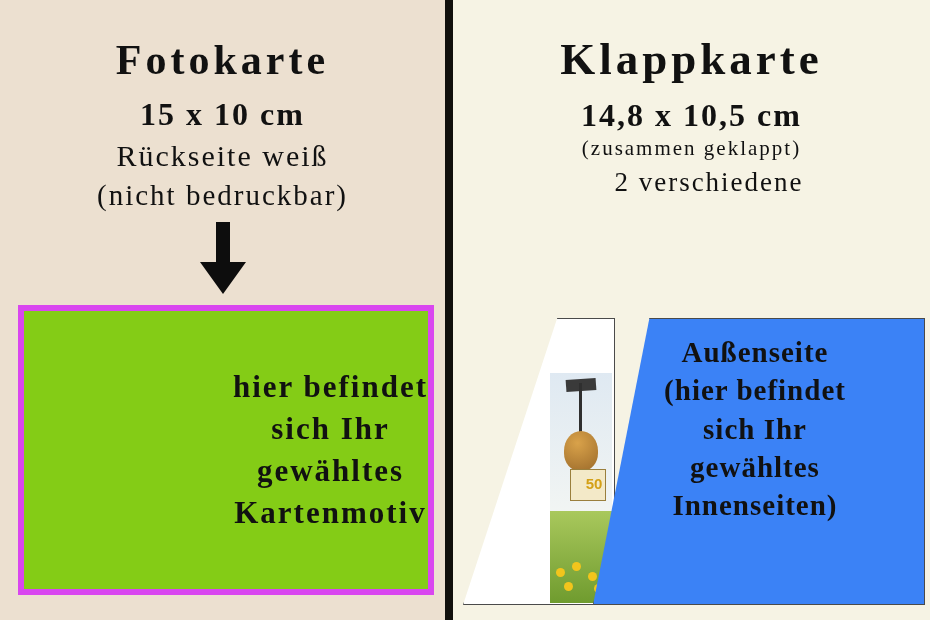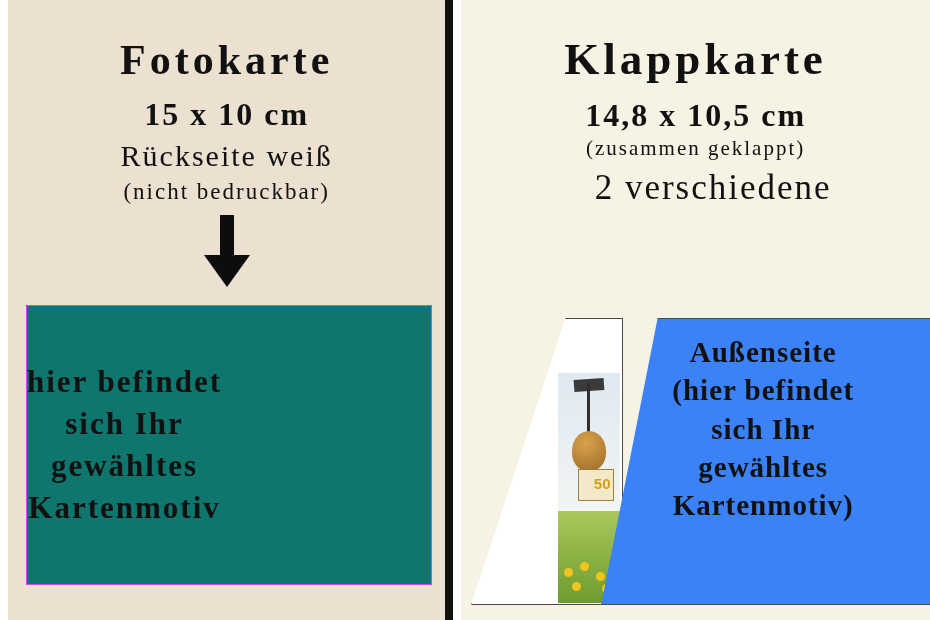--- a/index.html
+++ b/index.html
@@ -16,21 +16,20 @@
     position: relative;
     width: 930px;
     height: 620px;
     display: flex;
   }
   .panel {
     position: relative;
     height: 100%;
     box-sizing: border-box;
     overflow: hidden;
-    margin-left: 8px;
   }
   .panel-left {
     width: 445px;
     background: #ece0d0;
   }
   .divider {
     width: 8px;
     background: #11100c;
     height: 100%;
   }
@@ -54,48 +53,48 @@
     font-size: 45px;
     margin-top: 33px;
   }
   .subline {
     text-align: center;
     color: #111;
     letter-spacing: 2px;
   }
   .sub-1 { font-size: 32px; margin-top: 12px; font-weight: bold; }
   .sub-2 { font-size: 30px; margin-top: 6px; }
-  .sub-3 { font-size: 23px; margin-top: 6px; }
+  .sub-3 { font-size: 29px; margin-top: 6px; }
   .sub-small { font-size: 21px; margin-top: 2px; }
   .sub-gap { margin-top: 24px; }
-  .sub-block { font-size: 35px; line-height: 1.18; margin-top: 6px; padding-left: 35px; }
+  .sub-block { font-size: 27px; line-height: 1.18; margin-top: 6px; padding-left: 35px; }
 
   
   .arrow-wrap {
     display: flex;
     justify-content: center;
     margin-top: 10px;
   }
   .arrow {
     width: 54px;
     height: 72px;
   }
 
   
   .photo-card {
     position: absolute;
     left: 18px;
     top: 305px;
     width: 404px;
     height: 278px;
-    background: #0f766e;
-    border: 1px solid #d946ef;
+    background: #84cc16;
+    border: 6px solid #d946ef;
     display: flex;
     align-items: center;
-    justify-content: flex-start;
+    justify-content: flex-end;
   }
   .photo-card-text {
     text-align: center;
     font-size: 31px;
     line-height: 1.35;
     letter-spacing: 2px;
     color: #111;
     font-weight: bold;
   }
 
@@ -237,20 +236,20 @@
           </div>
         </div>
       </div>
 
       <div class="leaf-right">
         <div class="leaf-right-text">
           <div>Außenseite</div>
           <div>(hier befindet</div>
           <div>sich Ihr</div>
           <div>gewähltes</div>
-          <div>Kartenmotiv)</div>
+          <div>Innenseiten)</div>
         </div>
       </div>
 
     </div>
   </div>
 
 </div>
 
 </body></html>

